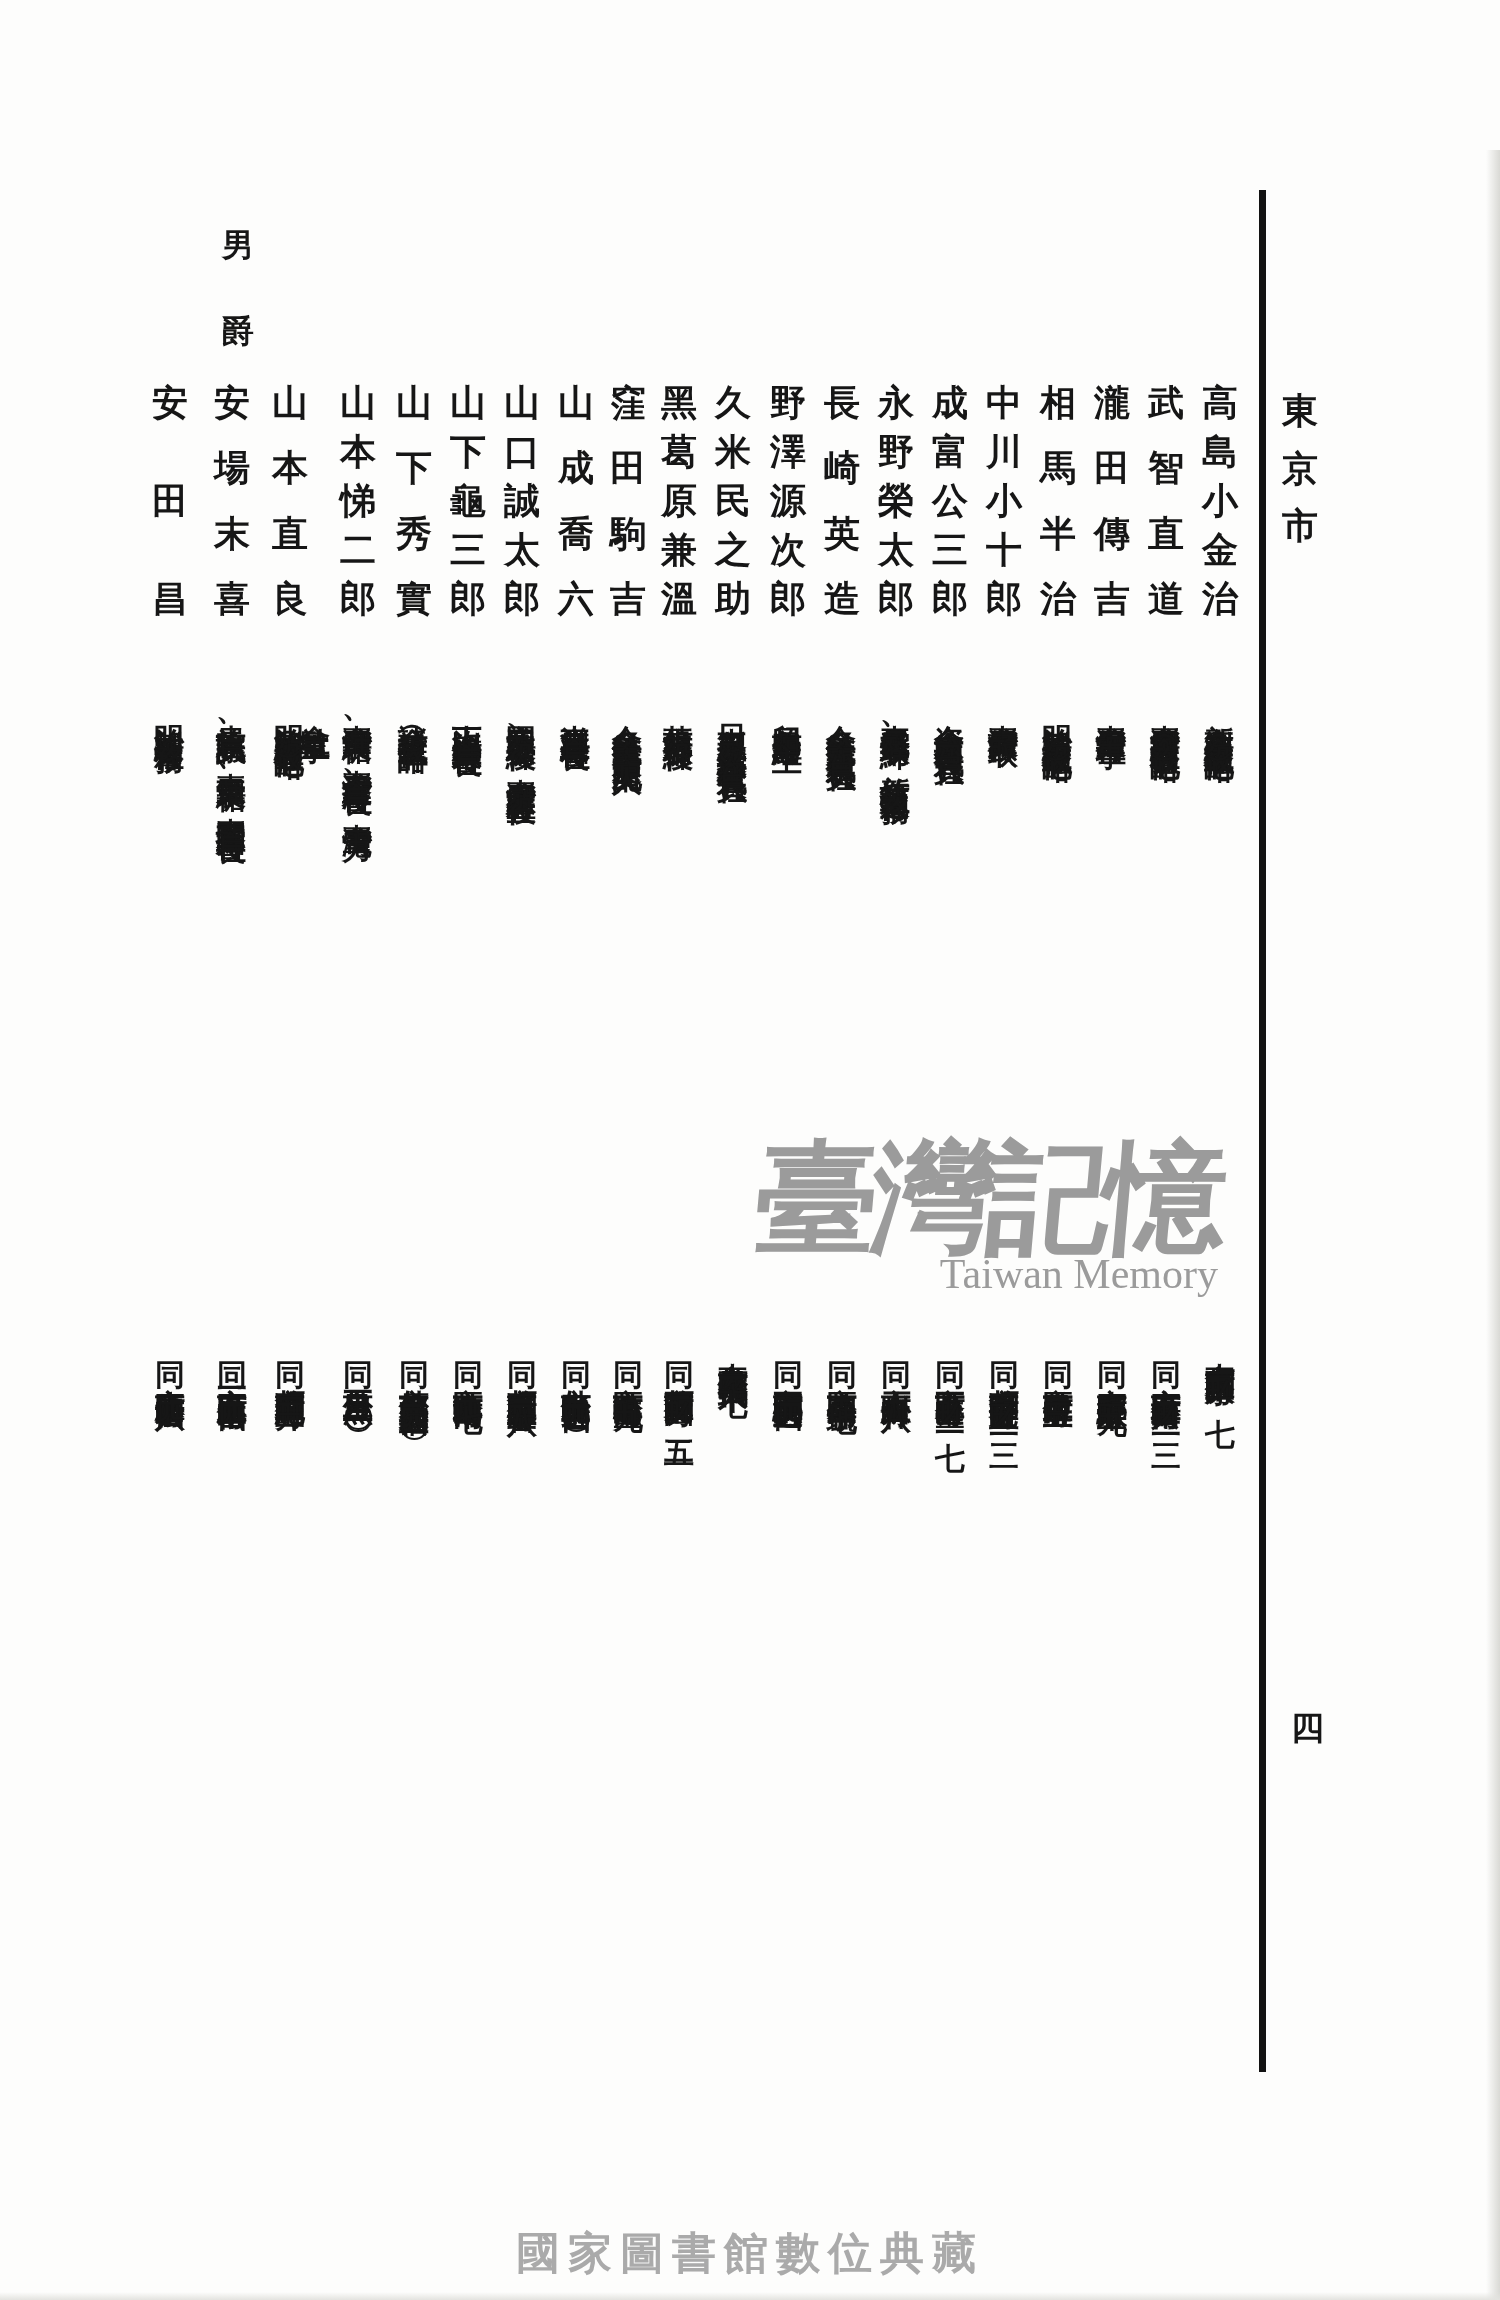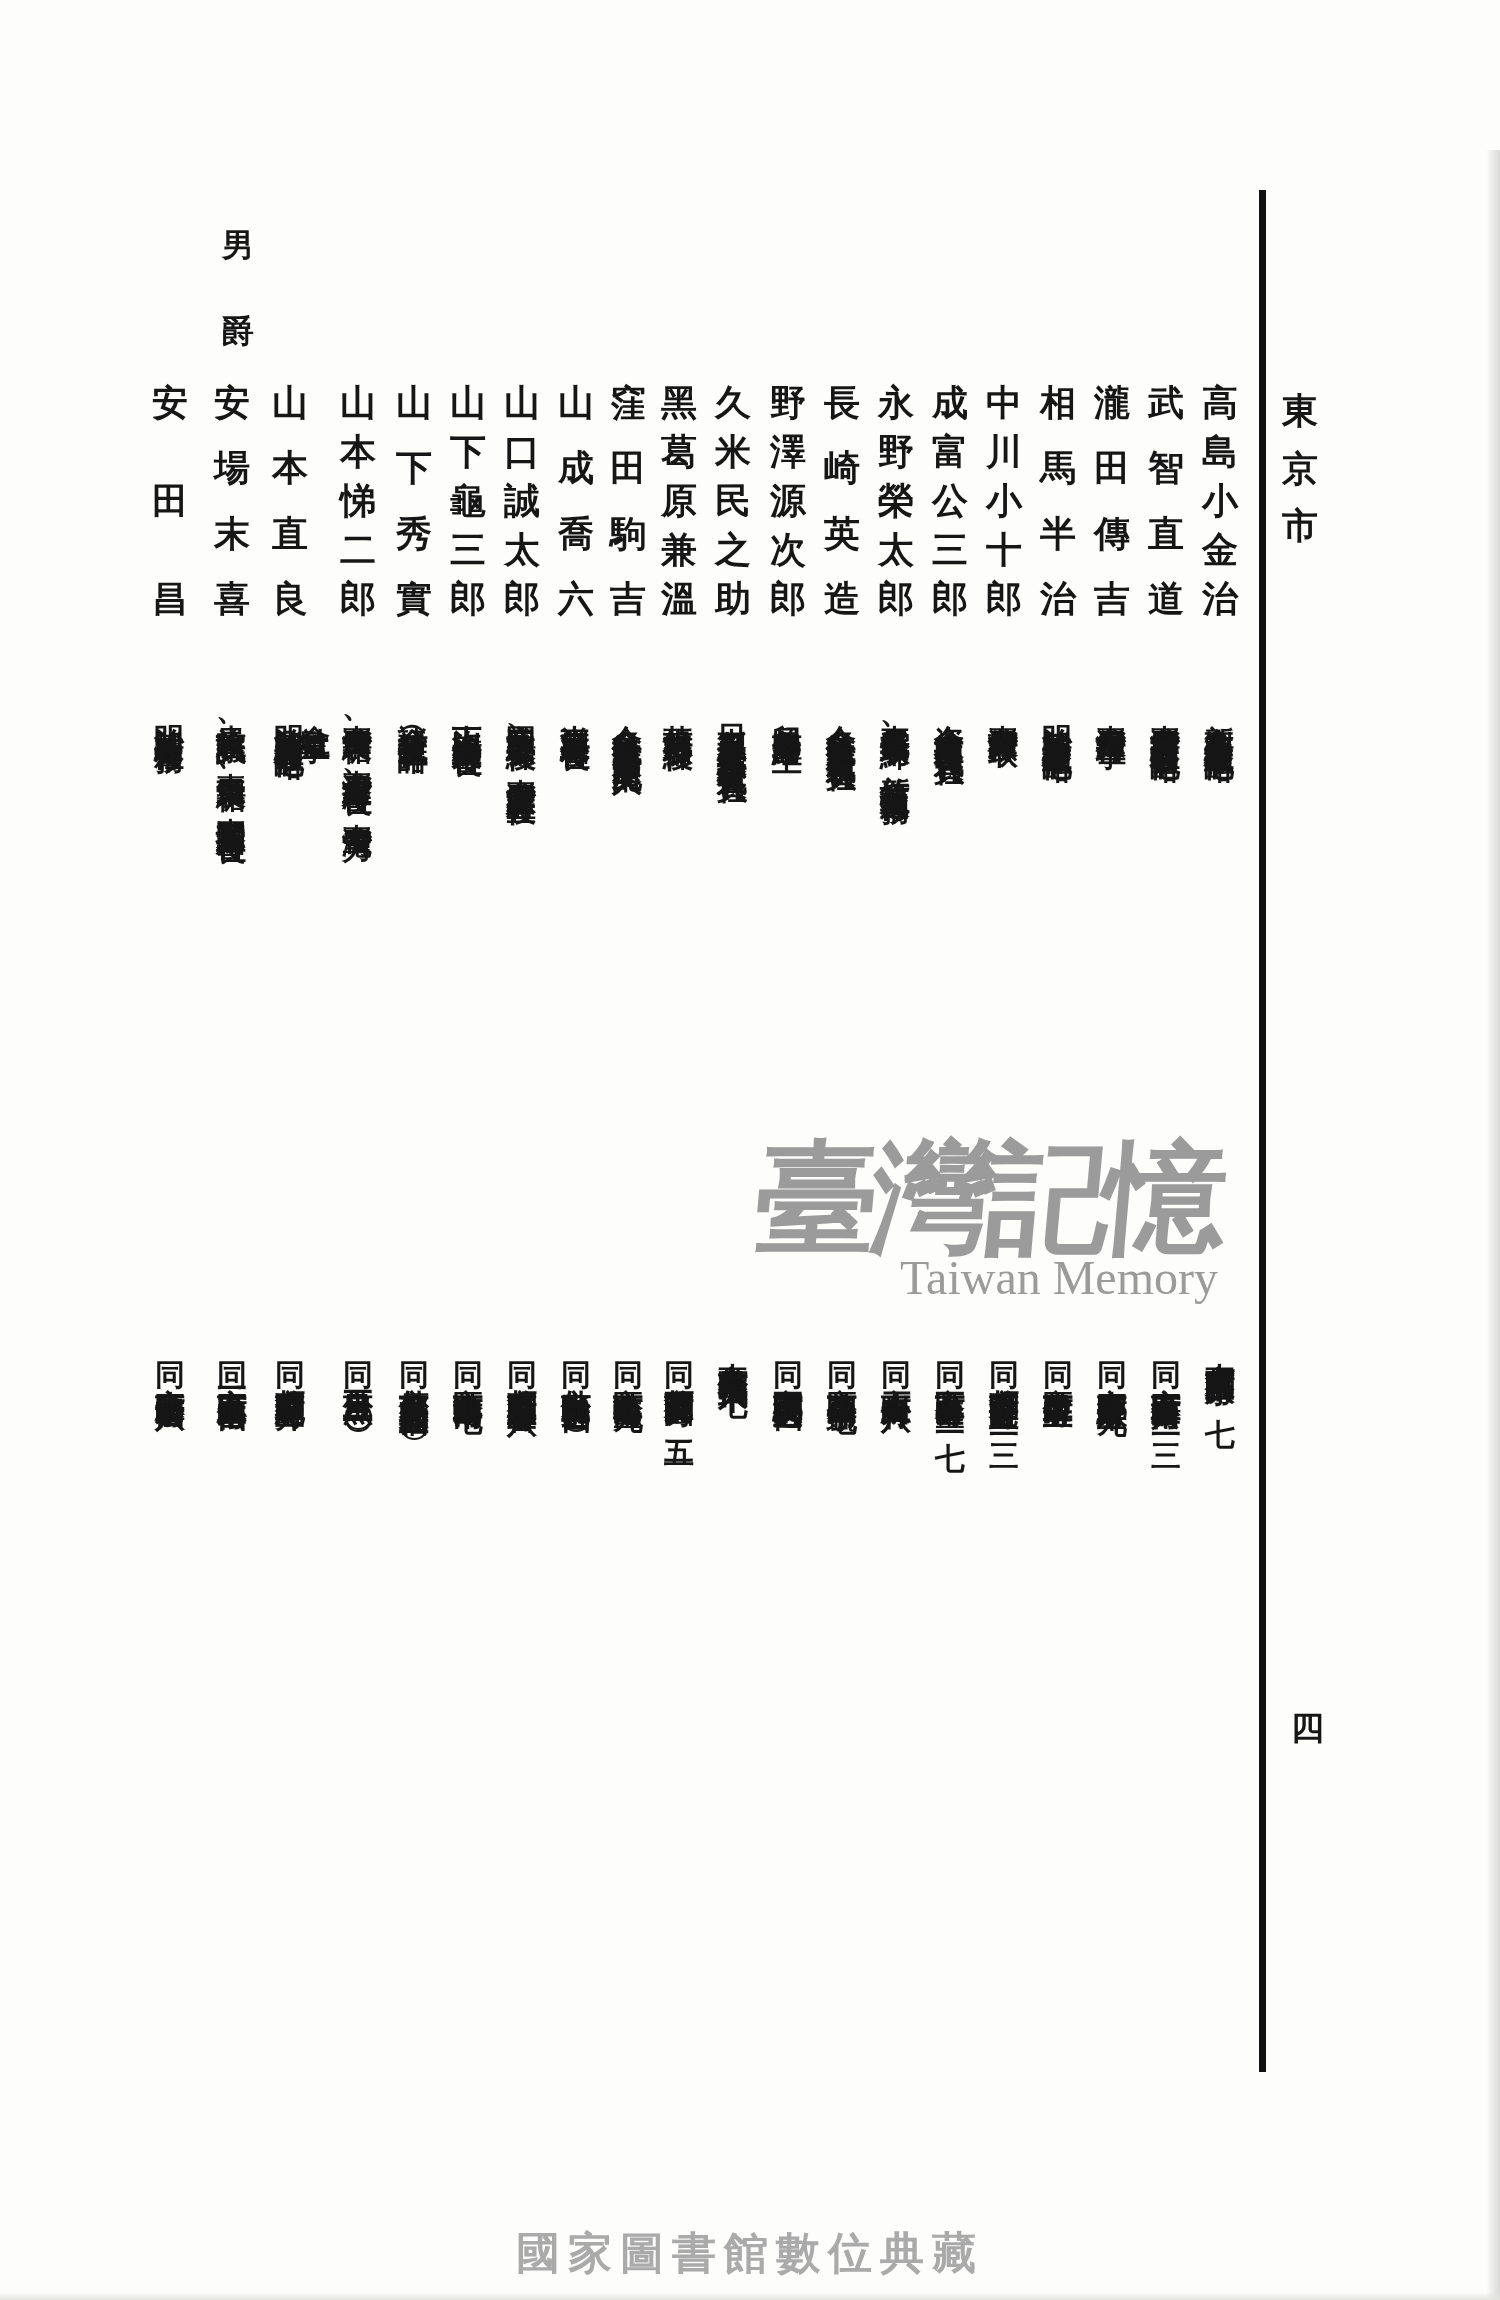--- a/index.html
+++ b/index.html
@@ -31,21 +31,21 @@
         writing-mode:vertical-rl;font-size:30px;letter-spacing:3px;line-height:42px;
         font-weight:bold;}
   .tline{display:block;}
   .addr{position:absolute;top:1338px;right:calc(50% - 20px);
         writing-mode:vertical-rl;font-size:30px;letter-spacing:2px;font-weight:bold;}
   .addr-head:not(:empty){margin-inline-end:24px;}
   
   .watermark{position:absolute;left:756px;top:1132px;z-index:1;color:#9b9b9b;}
   .wm-cjk{font-size:122px;font-weight:bold;letter-spacing:-6px;line-height:1.1;
         transform:skewX(-5deg);white-space:nowrap;}
-  .wm-latin{font-size:48px;text-align:right;margin-top:-16px;padding-right:2px;}
+  .wm-latin{font-size:42px;text-align:right;margin-top:-16px;padding-right:2px;}
   
   .footer{position:absolute;left:0;top:2224px;width:100%;text-align:center;
         font-size:44px;letter-spacing:8px;color:#aaaaaa;font-weight:bold;}
 </style>
 </head>
 <body>
 
 <div class="page">
 
   <div class="rule"></div>

